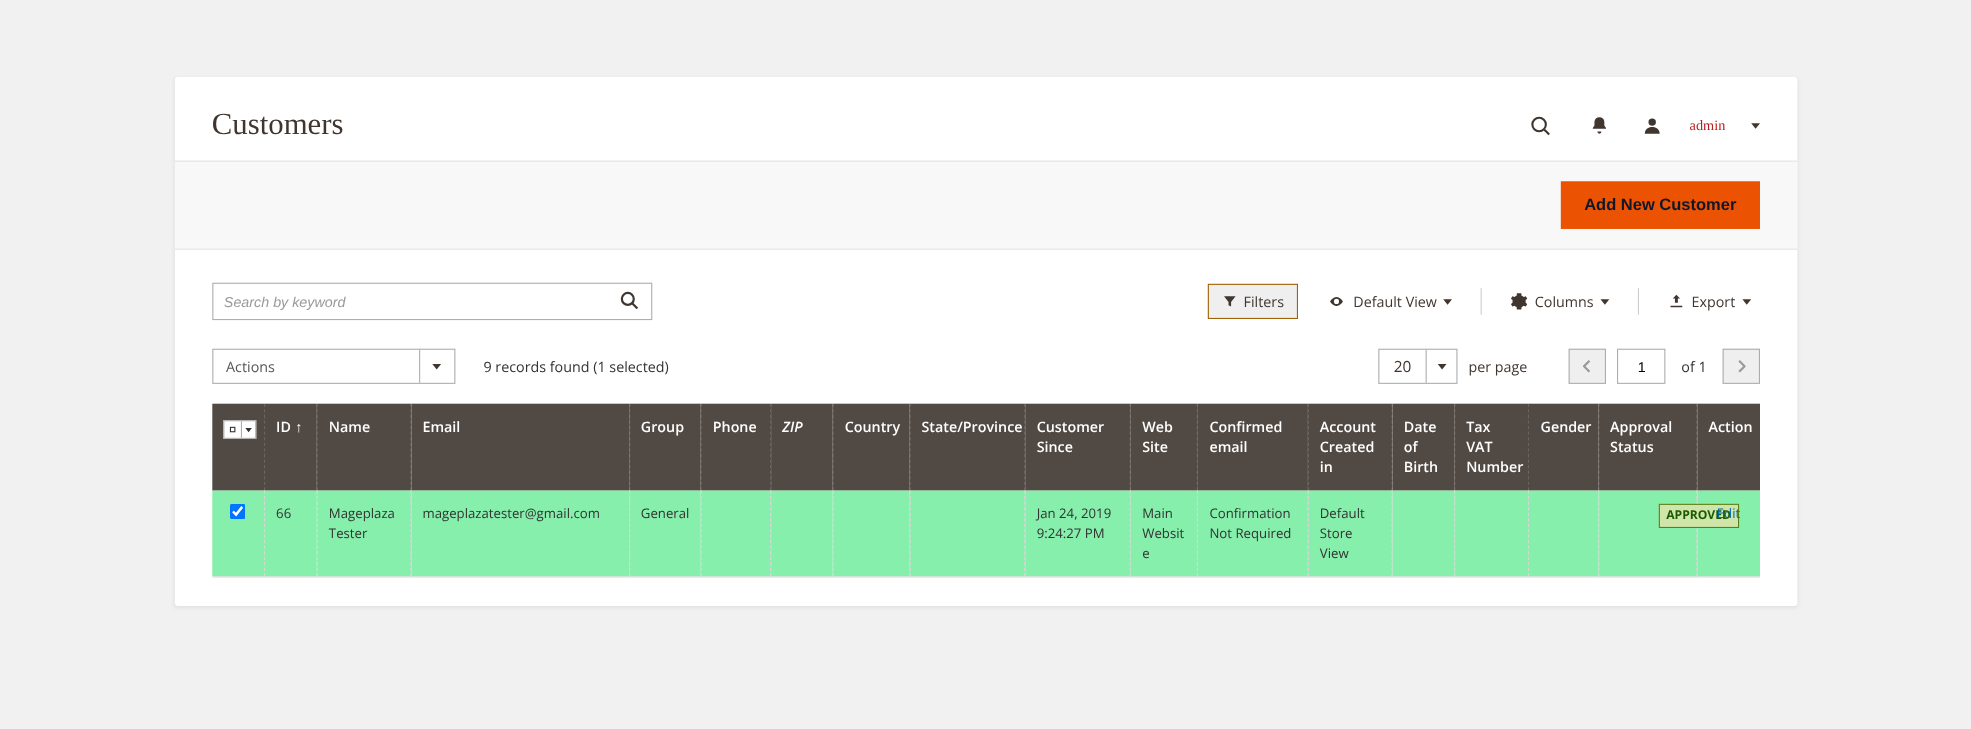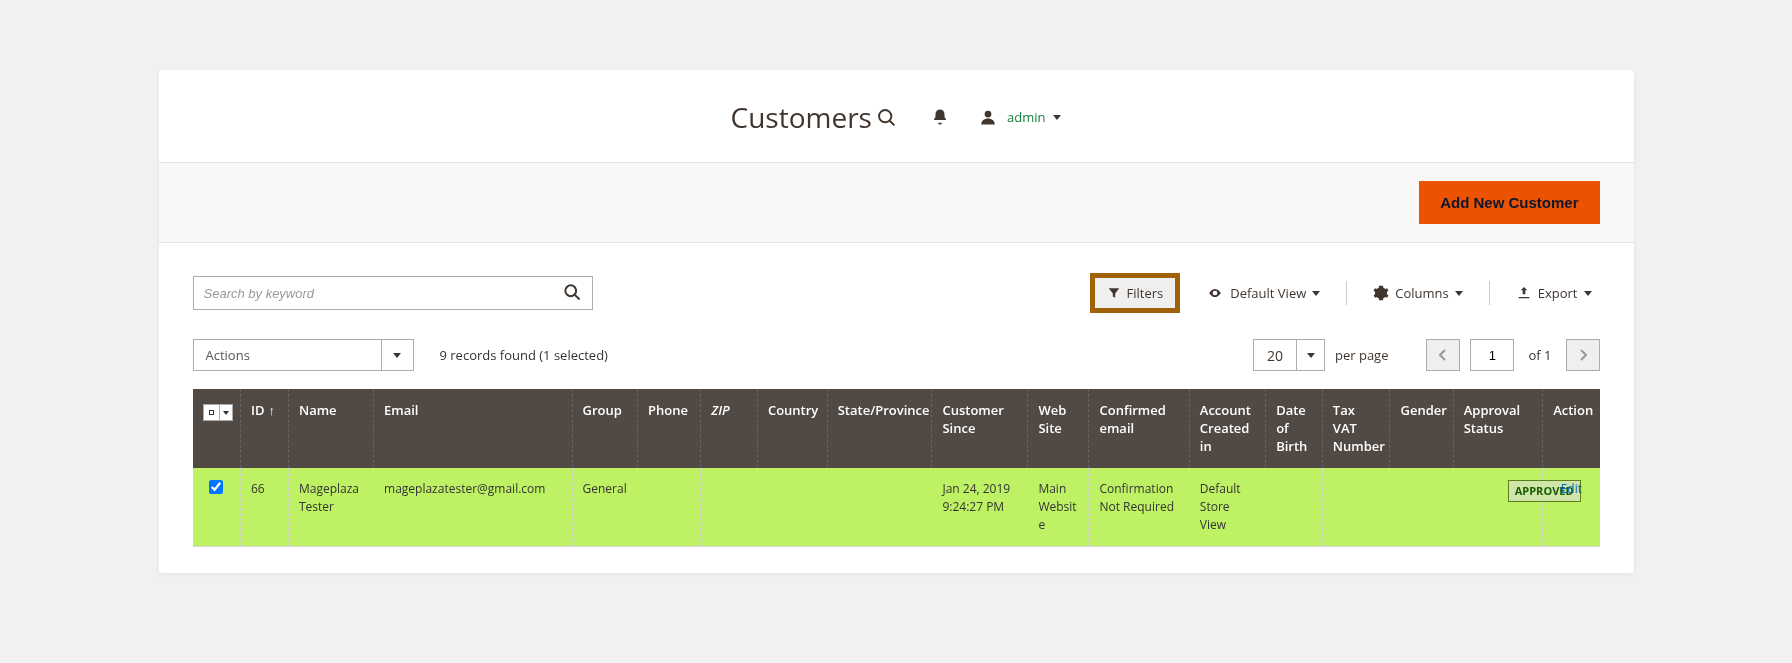--- a/index.html
+++ b/index.html
@@ -13,27 +13,28 @@
 .panel {
   width: 1475px;
   margin: 0 auto;
   background: #fff;
   border-radius: 3px;
   box-shadow: 0 1px 4px rgba(0,0,0,0.07);
   padding: 28px 0 26px 0;
 }
 .panel-inner { padding: 0 34px; }
 .hdr-row {
-  display: flex; align-items: center; justify-content: center;
-  margin-bottom: 26px;
+  display: flex; align-items: center; justify-content: space-between;
+  margin-bottom: 16px;
+  font-family: Liberation Serif, serif;
 }
 .page-title { font-size: 28px; font-weight: 400; color: #41362f; }
 .hdr-right { display: flex; align-items: center; gap: 26px; }
 .icon-btn { background: none; border: none; cursor: pointer; padding: 4px; display: flex; align-items: center; }
-.user-menu { display: flex; align-items: center; gap: 8px; cursor: pointer; color: #15803d; }
+.user-menu { display: flex; align-items: center; gap: 23px; cursor: pointer; color: #b91c1c; }
 .user-menu svg:first-child { margin-right: 2px; }
 .strip {
   background: #f8f8f8; border-top: 1px solid #e3e3e3; border-bottom: 1px solid #e3e3e3;
   padding: 18px 34px; display: flex; justify-content: flex-end; margin-bottom: 30px;
 }
 .btn-primary {
   background: #eb5202; color: #0f172a; border: 1px solid #eb5202;
   font-size: 15px; font-weight: 600; padding: 12px 20px; cursor: pointer;
   border-radius: 0;
 }
@@ -48,21 +49,21 @@
 }
 .search-box input {
   border: none; outline: none; flex: 1; font-size: 13px; font-style: italic;
   color: #303030; background: transparent;
 }
 .search-box input::placeholder { color: #999; font-style: italic; }
 .search-btn { background: none; border: none; cursor: pointer; margin-left: 6px; }
 .tools-right { display: flex; align-items: center; gap: 18px; }
 .divider-v { width: 1px; height: 24px; background: #ccc; }
 .tool-item { display: flex; align-items: center; gap: 6px; cursor: pointer; color: #41362f; font-size: 13px; padding: 6px 8px; }
-.tool-filters { background: #efefef; border: 5px solid #a16207; padding: 6px 12px; }
+.tool-filters { background: #efefef; border: 1px solid #a16207; padding: 6px 12px; }
 .tool-item svg { flex-shrink: 0; }
 .caret-dn { display: inline-block; width: 0; height: 0; border-left: 4px solid transparent; border-right: 4px solid transparent; border-top: 5px solid #41362f; }
 .toolbar-2 {
   display: flex; align-items: center; justify-content: space-between;
   padding: 0 34px; margin-bottom: 18px;
 }
 .tb2-left { display: flex; align-items: center; gap: 26px; }
 .actions-dd {
   display: flex; border: 1px solid #adadad; height: 32px; cursor: pointer; gap: 12px;
 }
@@ -107,21 +108,21 @@
 th.col-vat { width: 62px; }
 th.col-gender { width: 58px; }
 th.col-appr { width: 82px; }
 th.col-action { width: 52px; text-align: right; }
 tbody td {
   border-bottom: 1px solid #d6d6d6; border-right: 1px dashed #d6d6d6;
   padding: 12px 10px; font-size: 12px; color: #333; vertical-align: top; line-height: 1.5;
   word-wrap: break-word;
 }
 tbody td:last-child { border-right: none; text-align: center; }
-tbody tr { background: #bef264; }
+tbody tr { background: #86efac; }
 tbody td:first-child { text-align: center; }
 .chk { width: 14px; height: 14px; }
 .hdr-check-cell {
   display: inline-flex; background: #fff; border: 1px solid #adadad;
 }
 .hdr-check-cell .a { width: 15px; height: 15px; display: flex; align-items: center; justify-content: center; cursor: pointer; }
 .hdr-check-cell .b { width: 13px; height: 15px; border-left: 1px solid #adadad; display: flex; align-items: center; justify-content: center; cursor: pointer; }
 .tiny-caret { width: 0; height: 0; border-left: 3px solid transparent; border-right: 3px solid transparent; border-top: 4px solid #333; }
 .sort-arrow { display: inline-block; margin-left: 4px; }
 .badge-approved {

